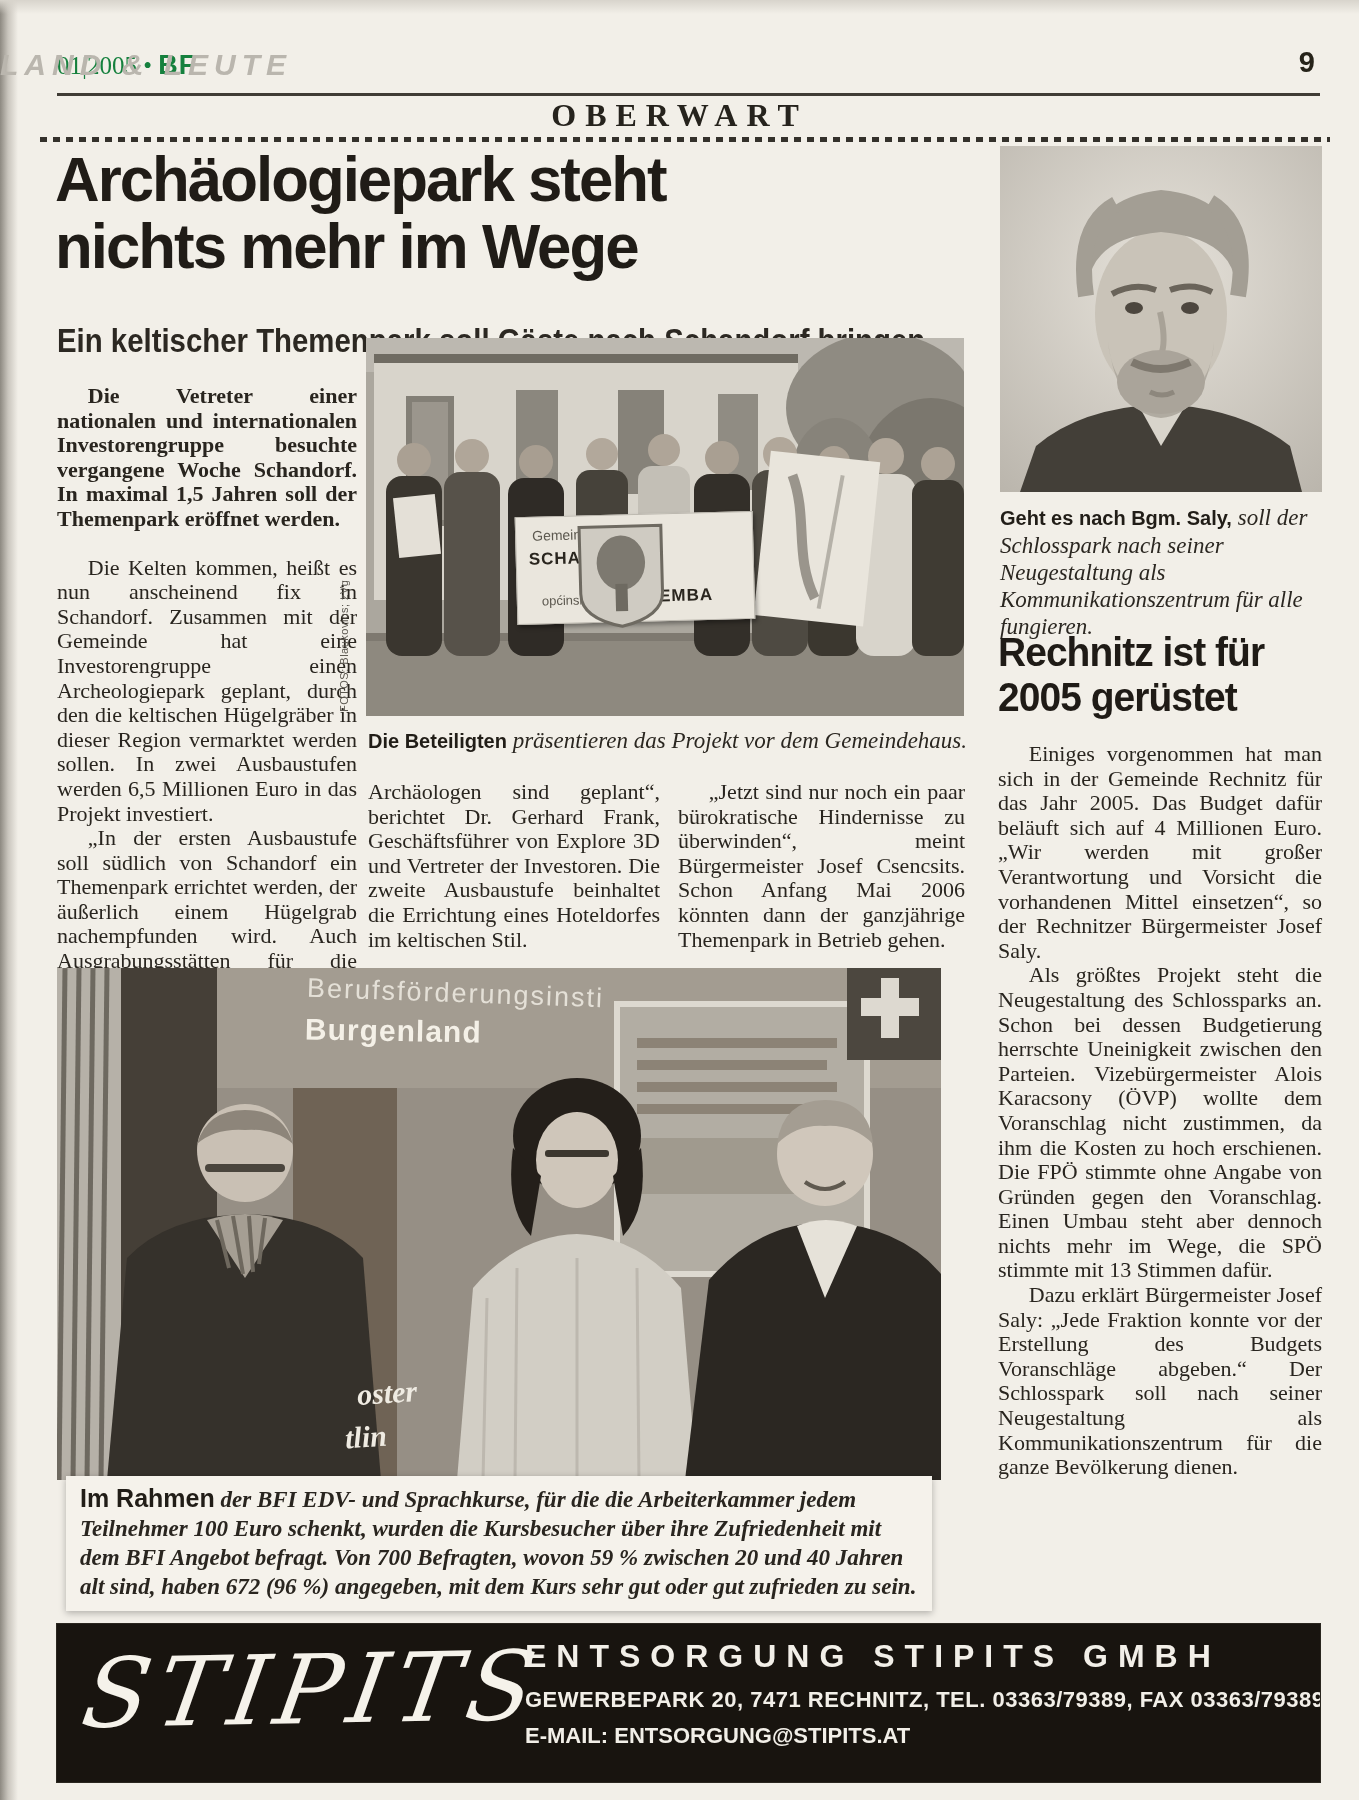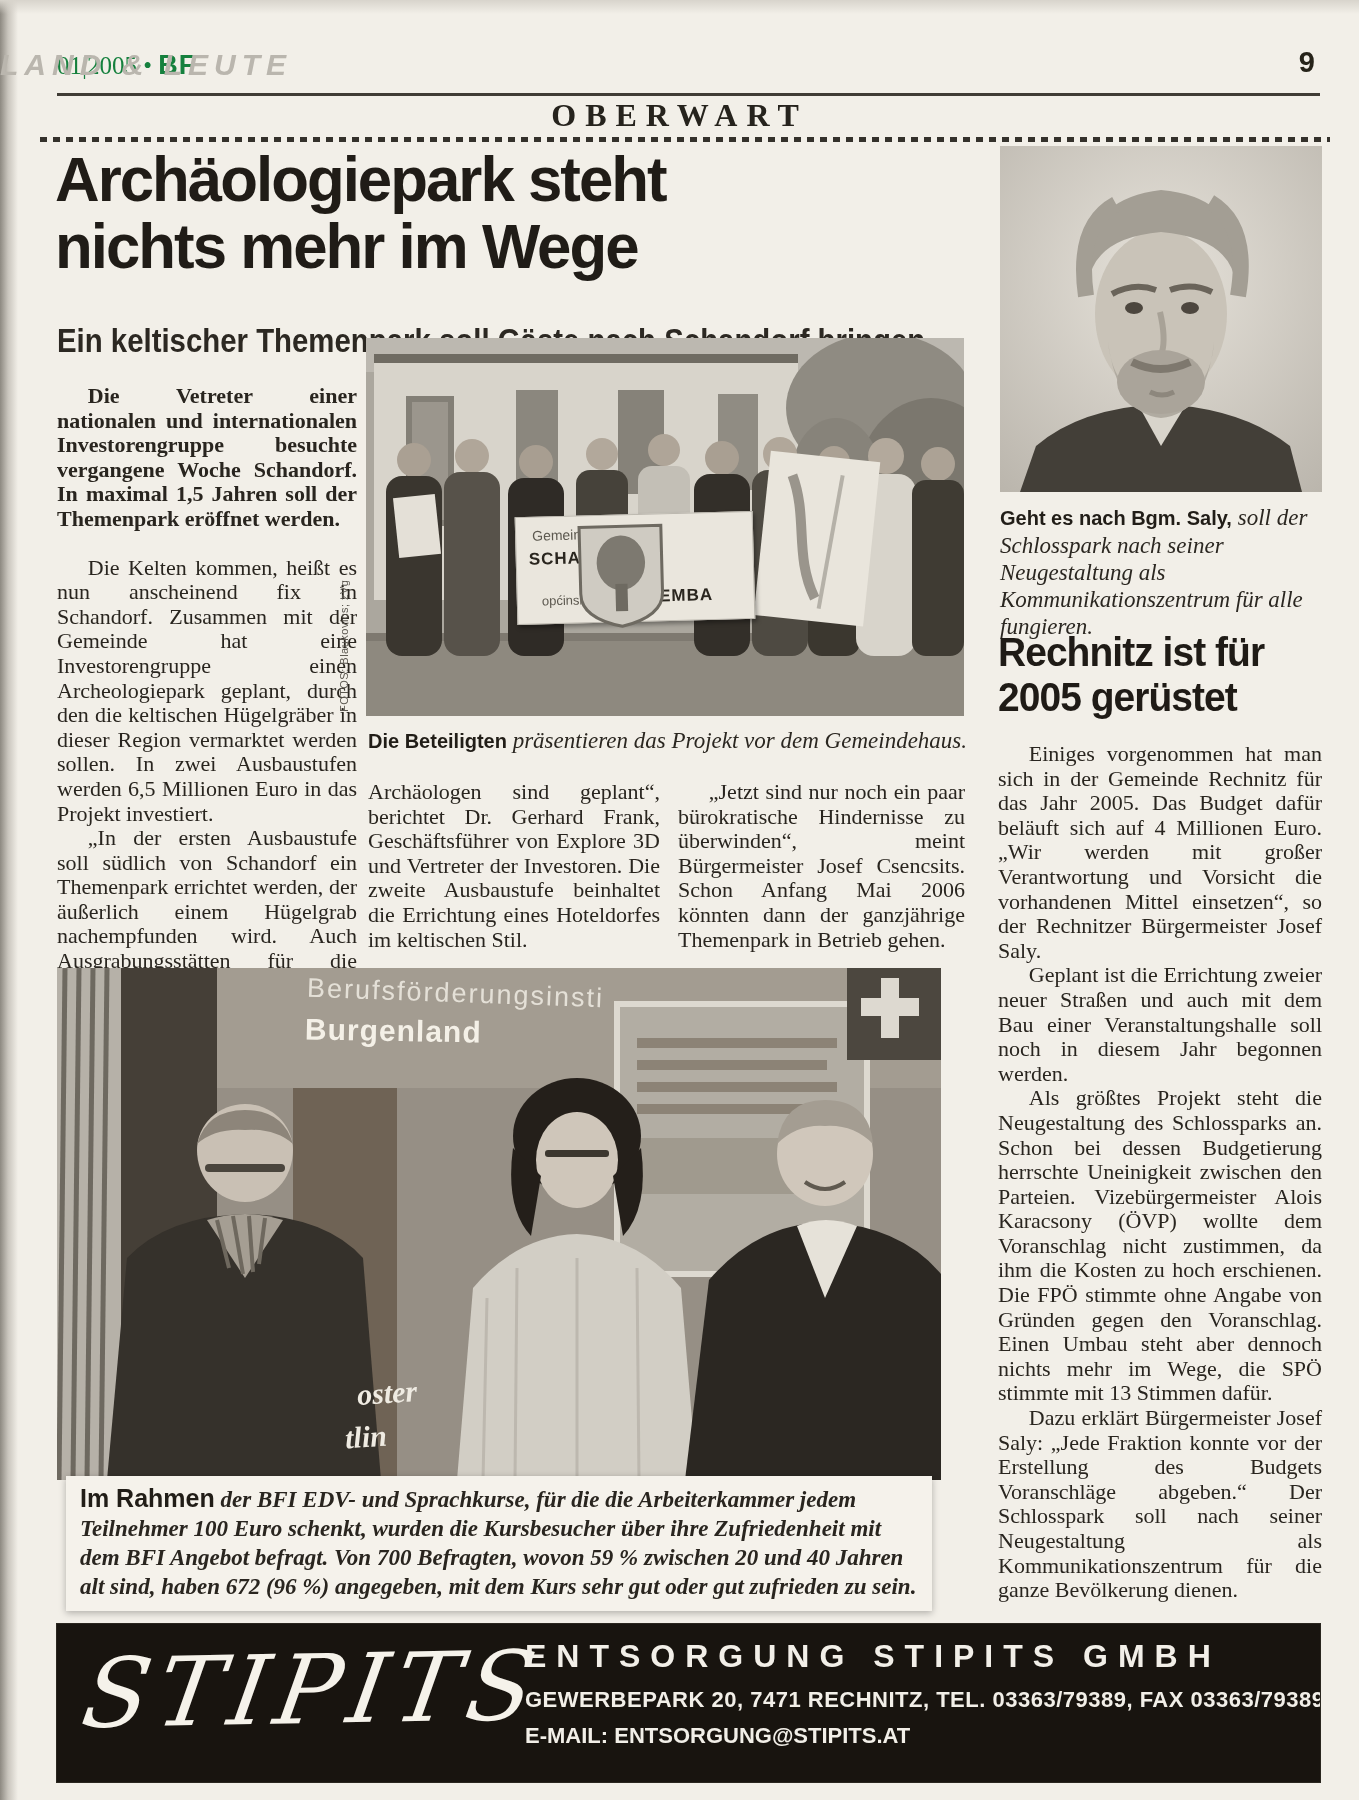--- a/index.html
+++ b/index.html
@@ -336,21 +336,20 @@
   </svg>
 </div>
 <div class="abs portrait-caption">
   <span class="caption-lead">Geht es nach Bgm. Saly,</span><span class="caption-rest"> soll der Schlosspark nach seiner Neugestaltung als Kommunikationszentrum für alle fungieren.</span>
 </div>
 
 <h2 class="abs sidebar-headline">Rechnitz ist für 2005 gerüstet</h2>
 
 <div class="abs body-col sidebar-body">
   <p>Einiges vorgenommen hat man sich in der Gemeinde Rechnitz für das Jahr 2005. Das Budget dafür beläuft sich auf 4 Millionen Euro. „Wir werden mit großer Verantwortung und Vorsicht die vorhandenen Mittel einsetzen“, so der Rechnitzer Bürgermeister Josef Saly.</p>
-  <p>Geplant ist die Errichtung zweier neuer Straßen und auch mit dem Bau einer Veranstaltungshalle soll noch in diesem Jahr begonnen werden.</p>
   <p>Als größtes Projekt steht die Neugestaltung des Schlossparks an. Schon bei dessen Budgetierung herrschte Uneinigkeit zwischen den Parteien. Vizebürgermeister Alois Karacsony (ÖVP) wollte dem Voranschlag nicht zustimmen, da ihm die Kosten zu hoch erschienen. Die FPÖ stimmte ohne Angabe von Gründen gegen den Voranschlag. Einen Umbau steht aber dennoch nichts mehr im Wege, die SPÖ stimmte mit 13 Stimmen dafür.</p>
   <p>Dazu erklärt Bürgermeister Josef Saly: „Jede Fraktion konnte vor der Erstellung des Budgets Voranschläge abgeben.“ Der Schlosspark soll nach seiner Neugestaltung als Kommunikationszentrum für die ganze Bevölkerung dienen.</p>
 </div>
 
 <div class="abs ad">
   <div class="ad-logo">STIPITS</div>
   <div class="ad-right">
     <div class="ad-company">ENTSORGUNG STIPITS GMBH</div>
     <div class="ad-address">GEWERBEPARK 20, 7471 RECHNITZ, TEL. 03363/79389, FAX 03363/79389-44</div>
     <div class="ad-bottom">

